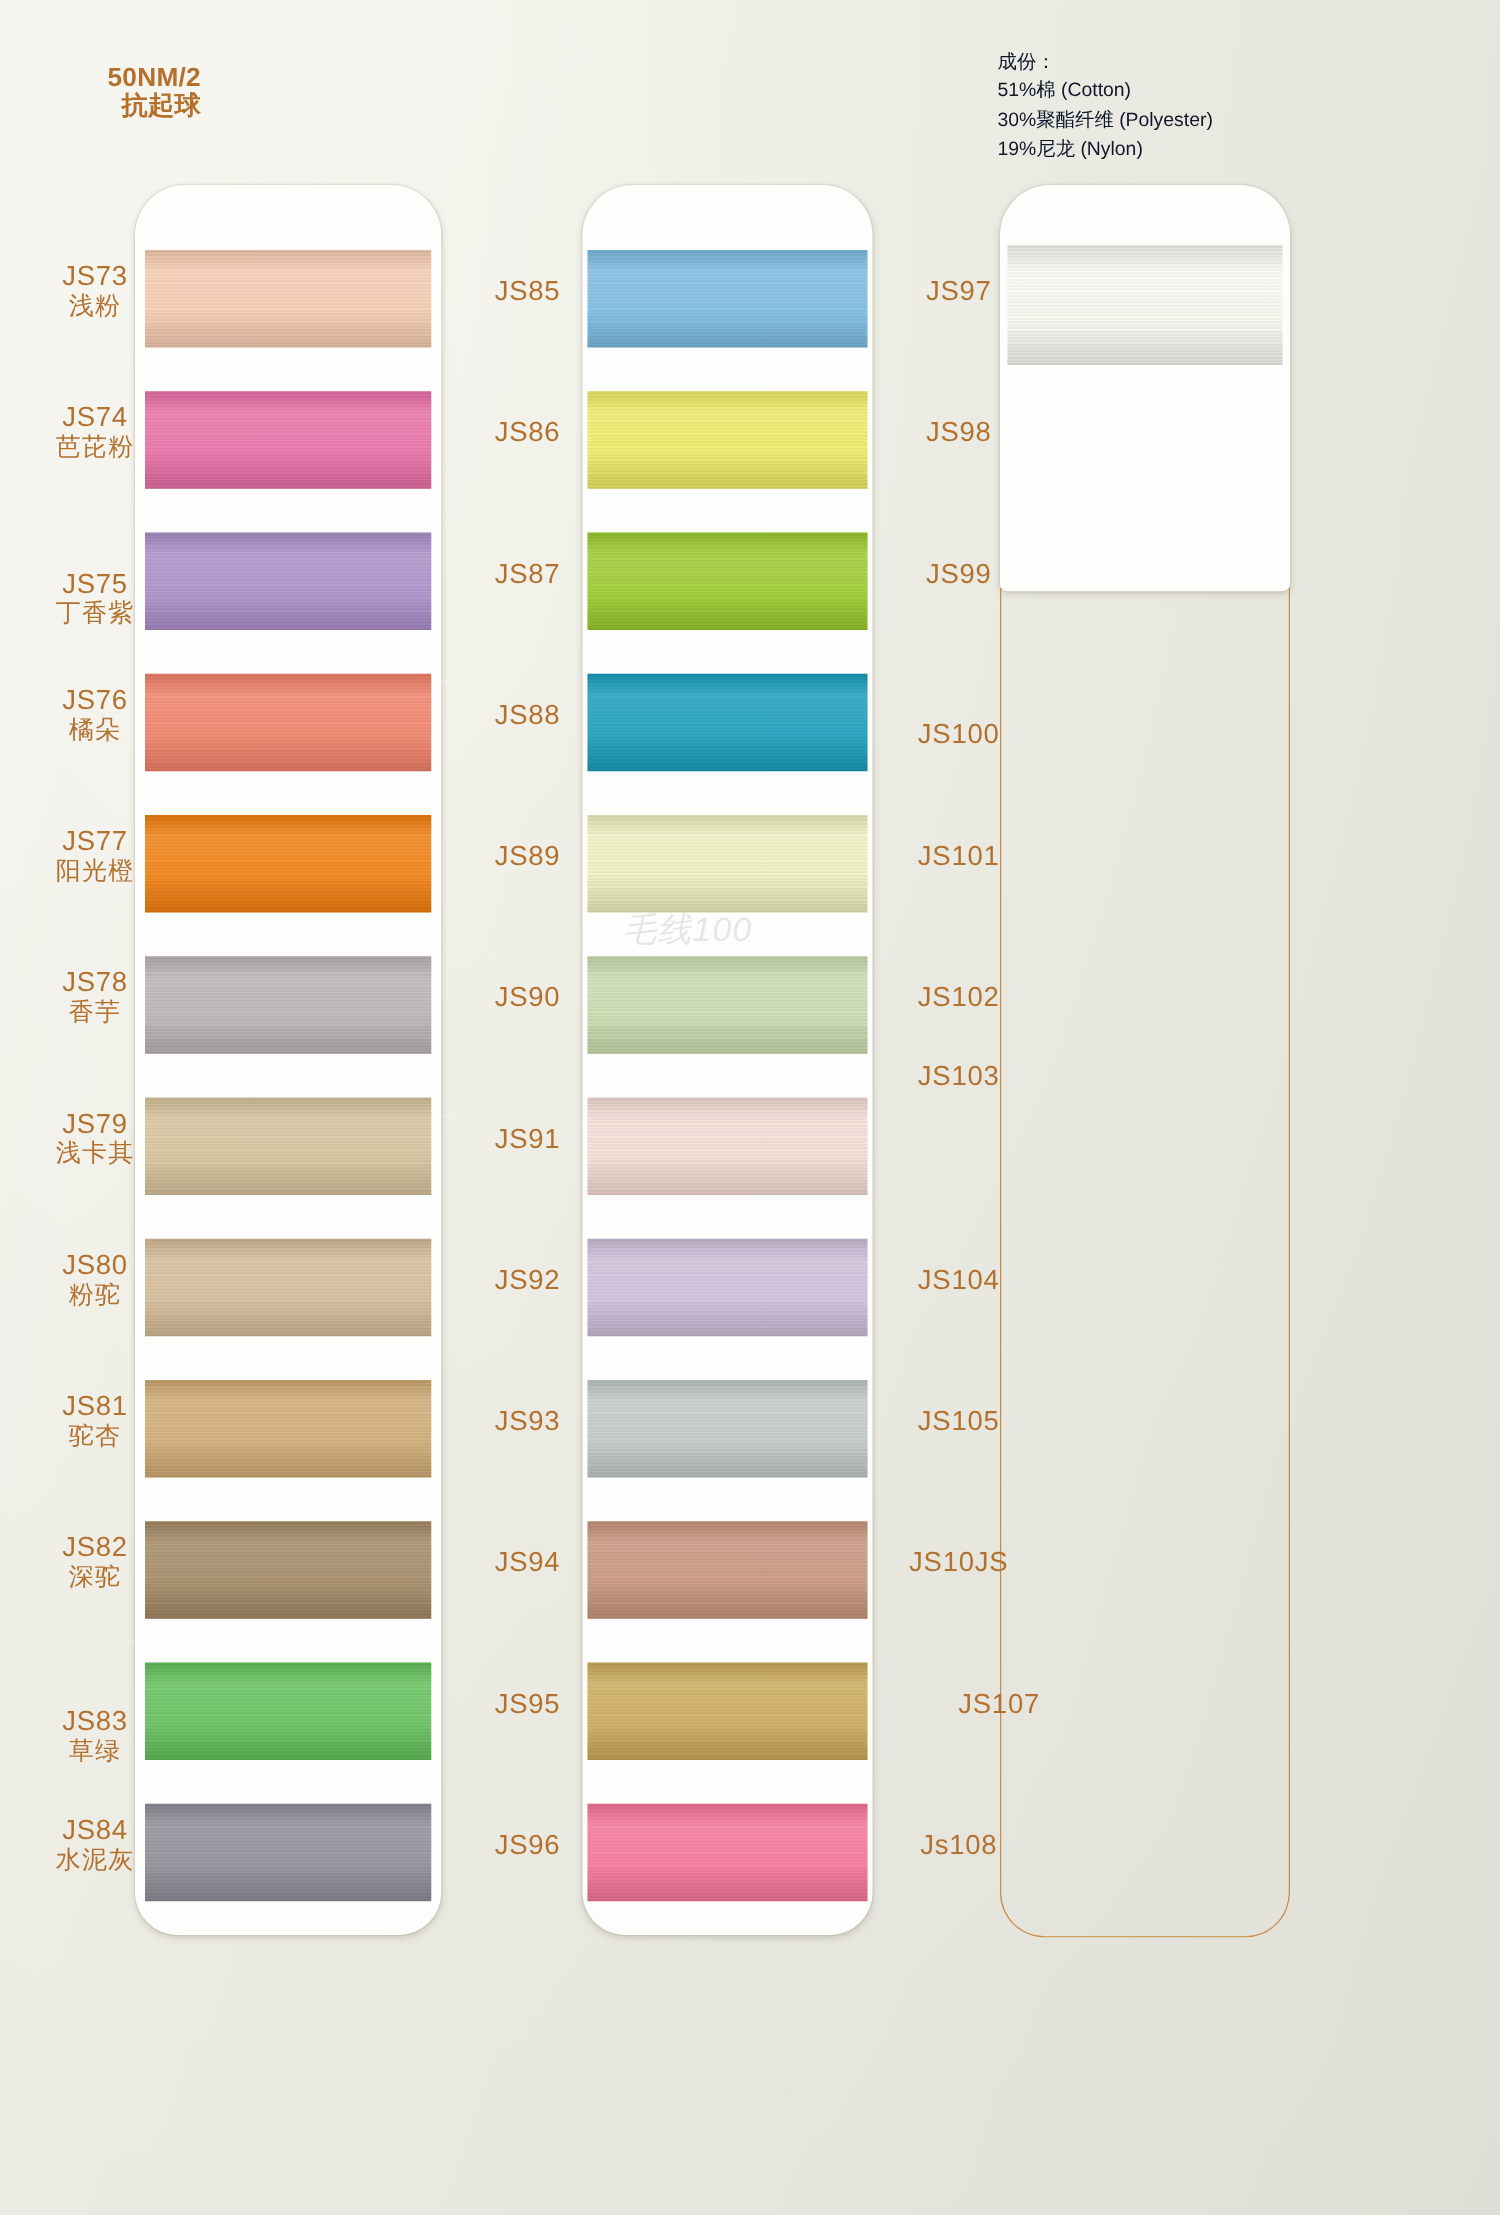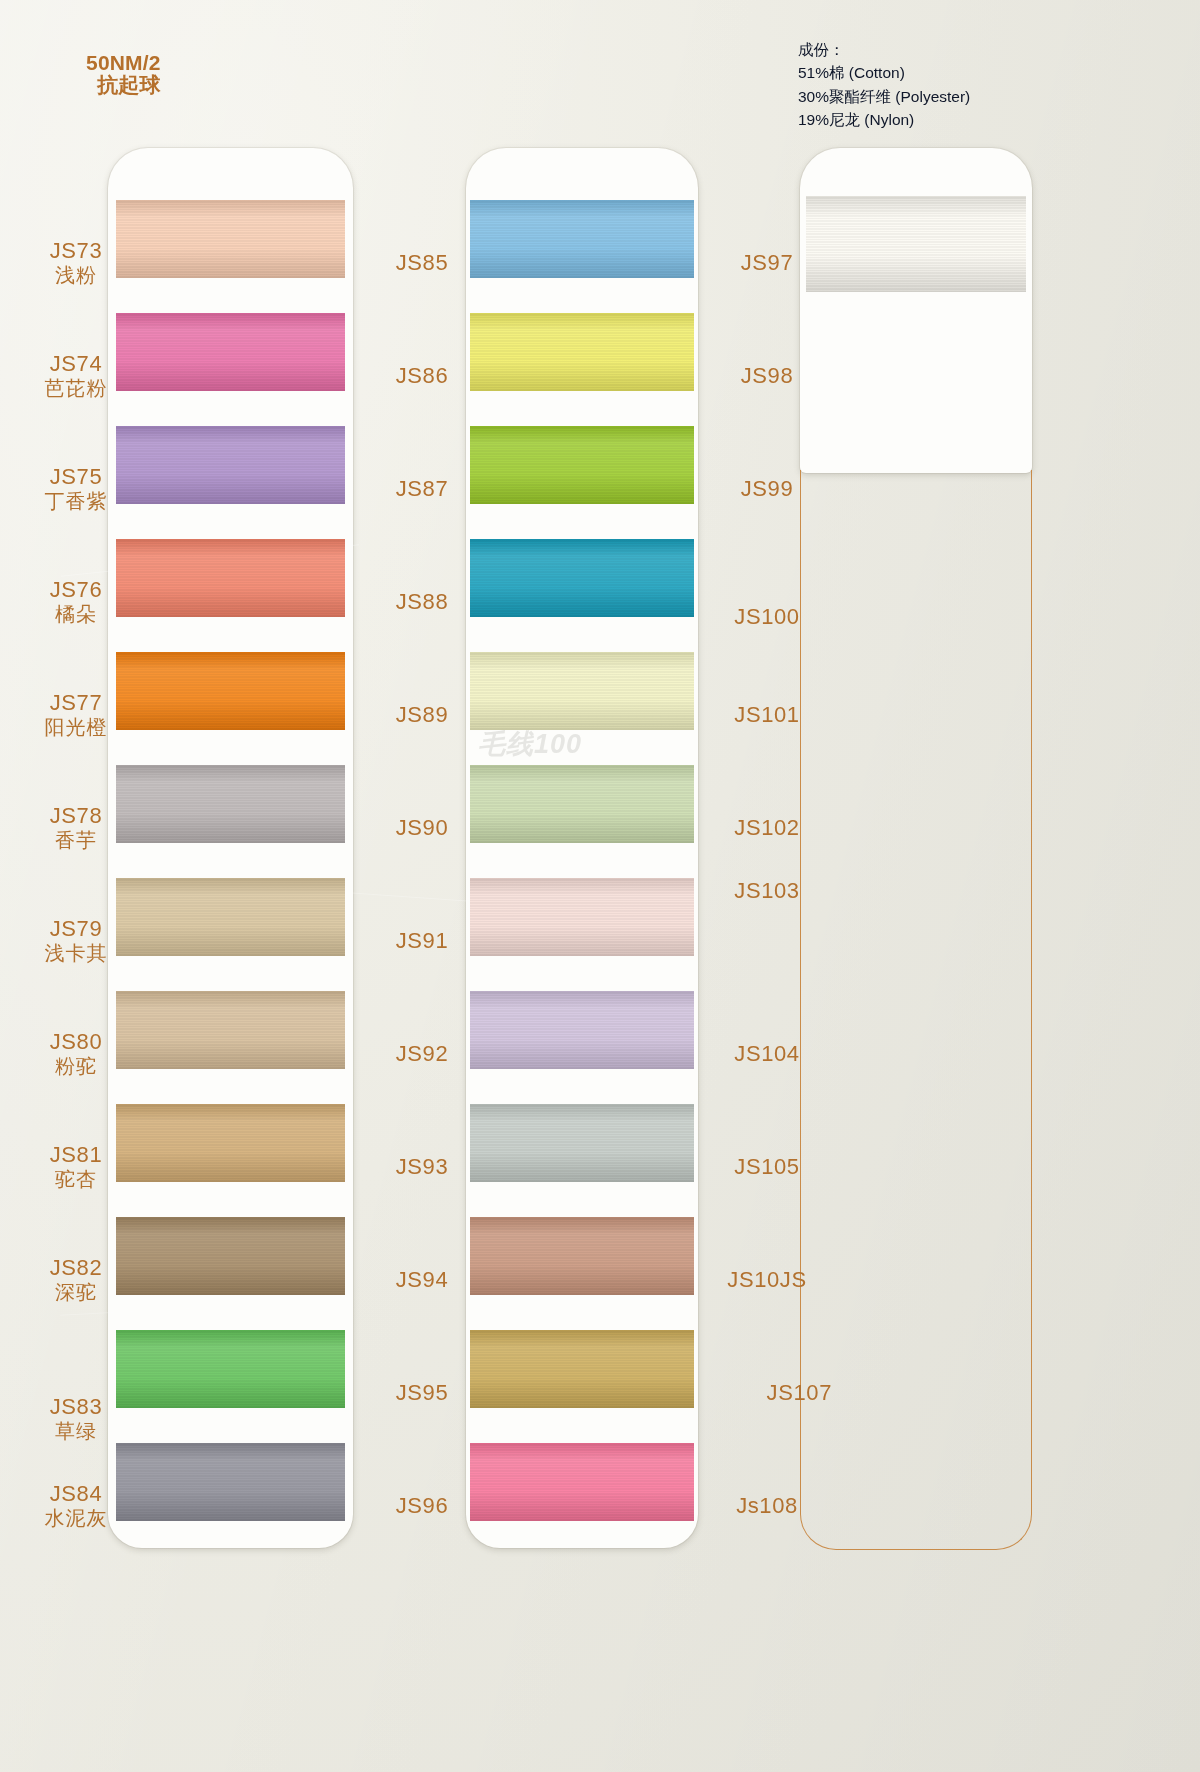--- a/index.html
+++ b/index.html
@@ -69,32 +69,32 @@
   .band .sheen{
     position:absolute; inset:0;
     background:linear-gradient(to bottom,
       rgba(0,0,0,.10) 0%, rgba(255,255,255,.16) 22%,
       rgba(255,255,255,.10) 62%, rgba(0,0,0,.13) 100%);
   }
 
   
   .label{
     position:absolute; color:#b2712f; text-align:center;
-    line-height:1.18; white-space:nowrap;margin-top:30px;
+    line-height:1.18; white-space:nowrap;
   }
   .label .code{ display:block; font-size:22px; letter-spacing:.6px; }
   .label .cname{ display:block; font-size:20px; letter-spacing:1px; }
   .label-left{ width:104px; left:24px; }
   .label-mid{ width:108px; left:368px; }
   .label-right{ width:130px; left:702px; }
 
   
   #watermark{
-    position:absolute; left:478px; top:726px; width:190px; height:34px;
-    color:rgba(150,150,140,.22); font-size:27px; font-weight:bold;
+    position:absolute; left:498px; top:726px; width:190px; height:34px;
+    color:rgba(150,150,140,.22); font-size:27px; font-weight:normal;
     font-style:italic; letter-spacing:1px; pointer-events:none;
   }
   
   .scratch{ position:absolute; background:rgba(255,255,255,.55); pointer-events:none; }
 </style>
 </head>
 <body>
 
 <div id="backdrop"></div>
 
@@ -139,21 +139,21 @@
       <span class="sheen"></span>
     </div>
     <div class="label label-left" style="top: 321px;">
       <span class="code">JS74</span>
       <span class="cname">芭芘粉</span>
     </div>
     <div class="band" style="left: 116px; width: 229px; top: 426px; height: 78px; background: rgb(173, 143, 203);">
       <span class="threads"></span>
       <span class="sheen"></span>
     </div>
-    <div class="label label-left" style="top: 434px;">
+    <div class="label label-left" style="top: 454px;">
       <span class="code">JS75</span>
       <span class="cname">丁香紫</span>
     </div>
     <div class="band" style="left: 116px; width: 229px; top: 539px; height: 78px; background: rgb(243, 130, 105);">
       <span class="threads"></span>
       <span class="sheen"></span>
     </div>
     <div class="label label-left" style="top: 547px;">
       <span class="code">JS76</span>
       <span class="cname">橘朵</span>

